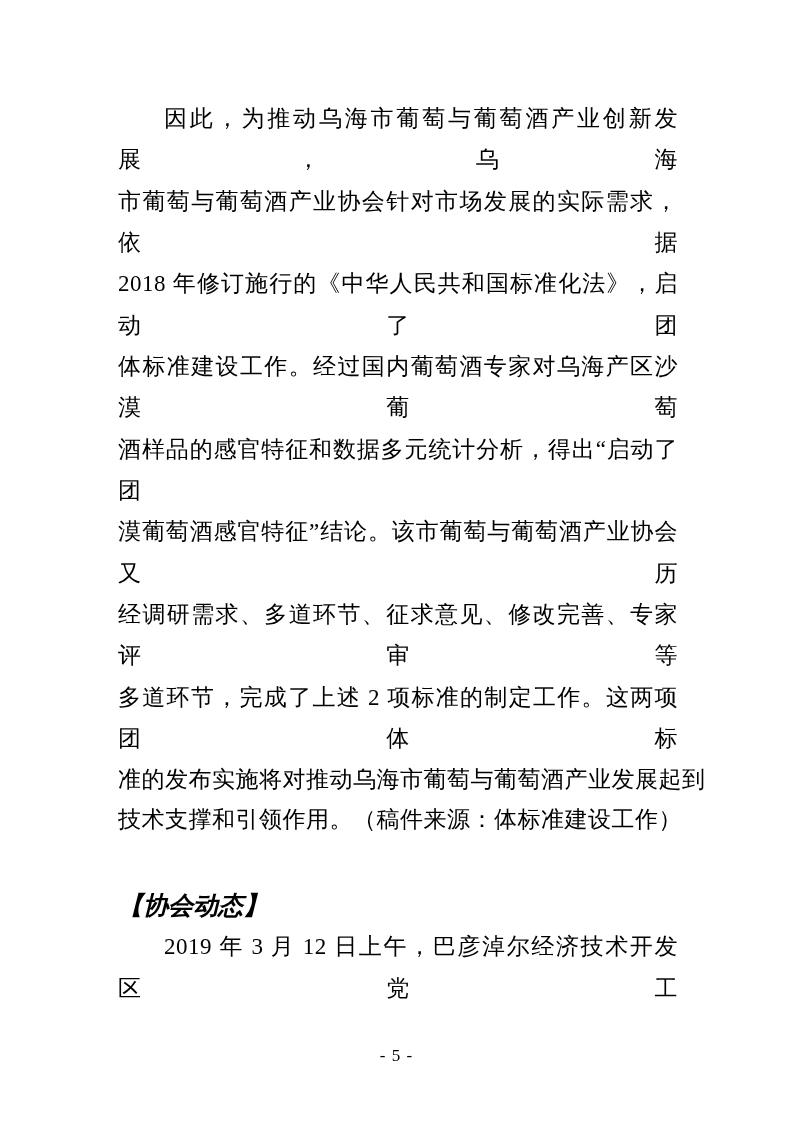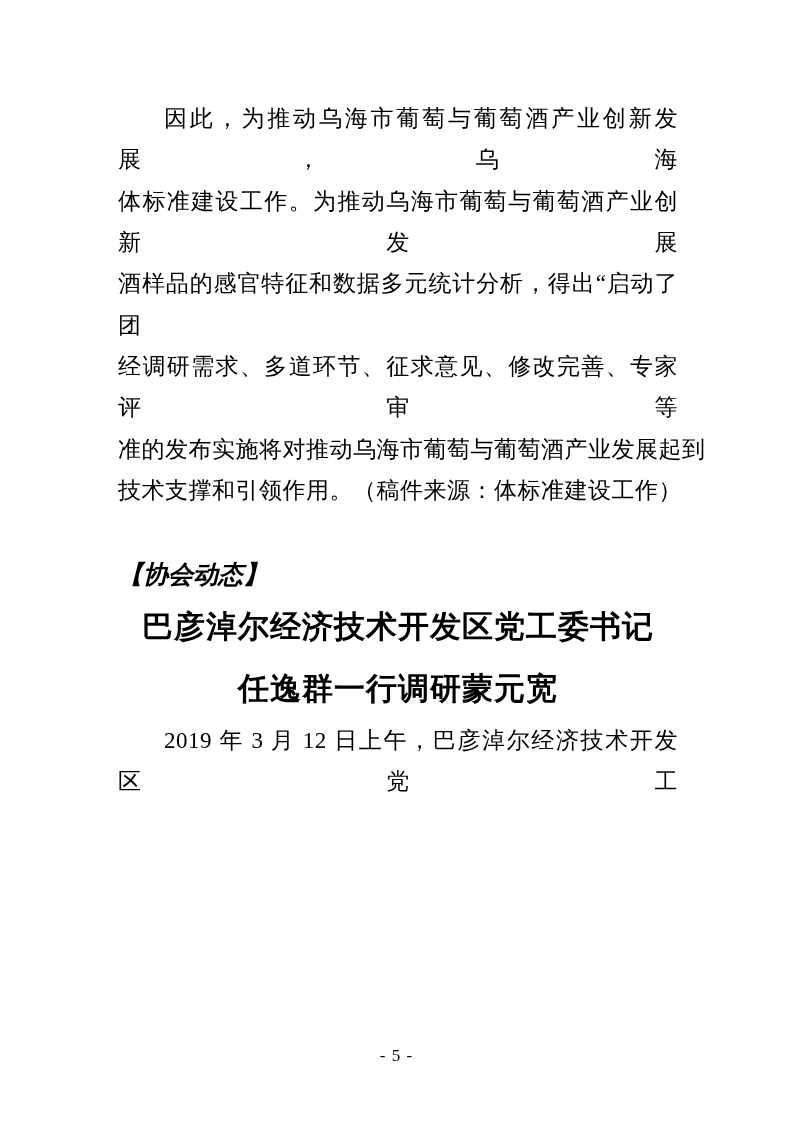--- a/index.html
+++ b/index.html
@@ -38,20 +38,21 @@
     text-align-last: justify;
     text-justify: inter-character;
   }
   .line.indent {
     text-indent: 2em;
   }
   .line.split {
     display: flex;
     justify-content: space-between;
     white-space: nowrap;
+    font-family: Liberation Mono, monospace;
   }
   .section-heading {
     margin-top: 43px;
     font-family: "Liberation Sans", sans-serif;
     font-weight: bold;
     font-size: 25px;
     line-height: 41.33px;
     font-style: italic;
   }
   .article-title {
@@ -72,36 +73,36 @@
   }
 </style>
 </head>
 <body>
 
 <div class="page">
   <div class="content">
 
     <div class="para">
       <div class="line indent justify">因此，为推动乌海市葡萄与葡萄酒产业创新发展，乌海</div>
-      <div class="line justify">体标准建设工作。为推动乌海市葡萄与葡萄酒产业创新发展</div>
+      <div class="line justify">市葡萄与葡萄酒产业协会针对市场发展的实际需求，依据</div>
+      <div class="line justify">2018 年修订施行的《中华人民共和国标准化法》，启动了团</div>
+      <div class="line justify">体标准建设工作。经过国内葡萄酒专家对乌海产区沙漠葡萄</div>
       <div class="line justify">酒样品的感官特征和数据多元统计分析，得出“启动了团</div>
+      <div class="line justify">漠葡萄酒感官特征”结论。该市葡萄与葡萄酒产业协会又历</div>
       <div class="line justify">经调研需求、多道环节、征求意见、修改完善、专家评审等</div>
+      <div class="line justify">多道环节，完成了上述 2 项标准的制定工作。这两项团体标</div>
       <div class="line">准的发布实施将对推动乌海市葡萄与葡萄酒产业发展起到</div>
       <div class="line split">
         <span>技术支撑和引领作用。</span>
         <span>（稿件来源：体标准建设工作）</span>
       </div>
     </div>
 
     <div class="section-heading">【协会动态】</div>
 
-    <div class="article-title">
-      <div>巴彦淖尔经济技术开发区党工委书记</div>
-      <div>任逸群一行调研蒙元宽</div>
-    </div>
 
     <div class="para">
       <div class="line indent justify">2019 年 3 月 12 日上午，巴彦淖尔经济技术开发区党工</div>
 
     </div>
 
   </div>
 
   <div class="page-number">- 5 -</div>
 </div>

